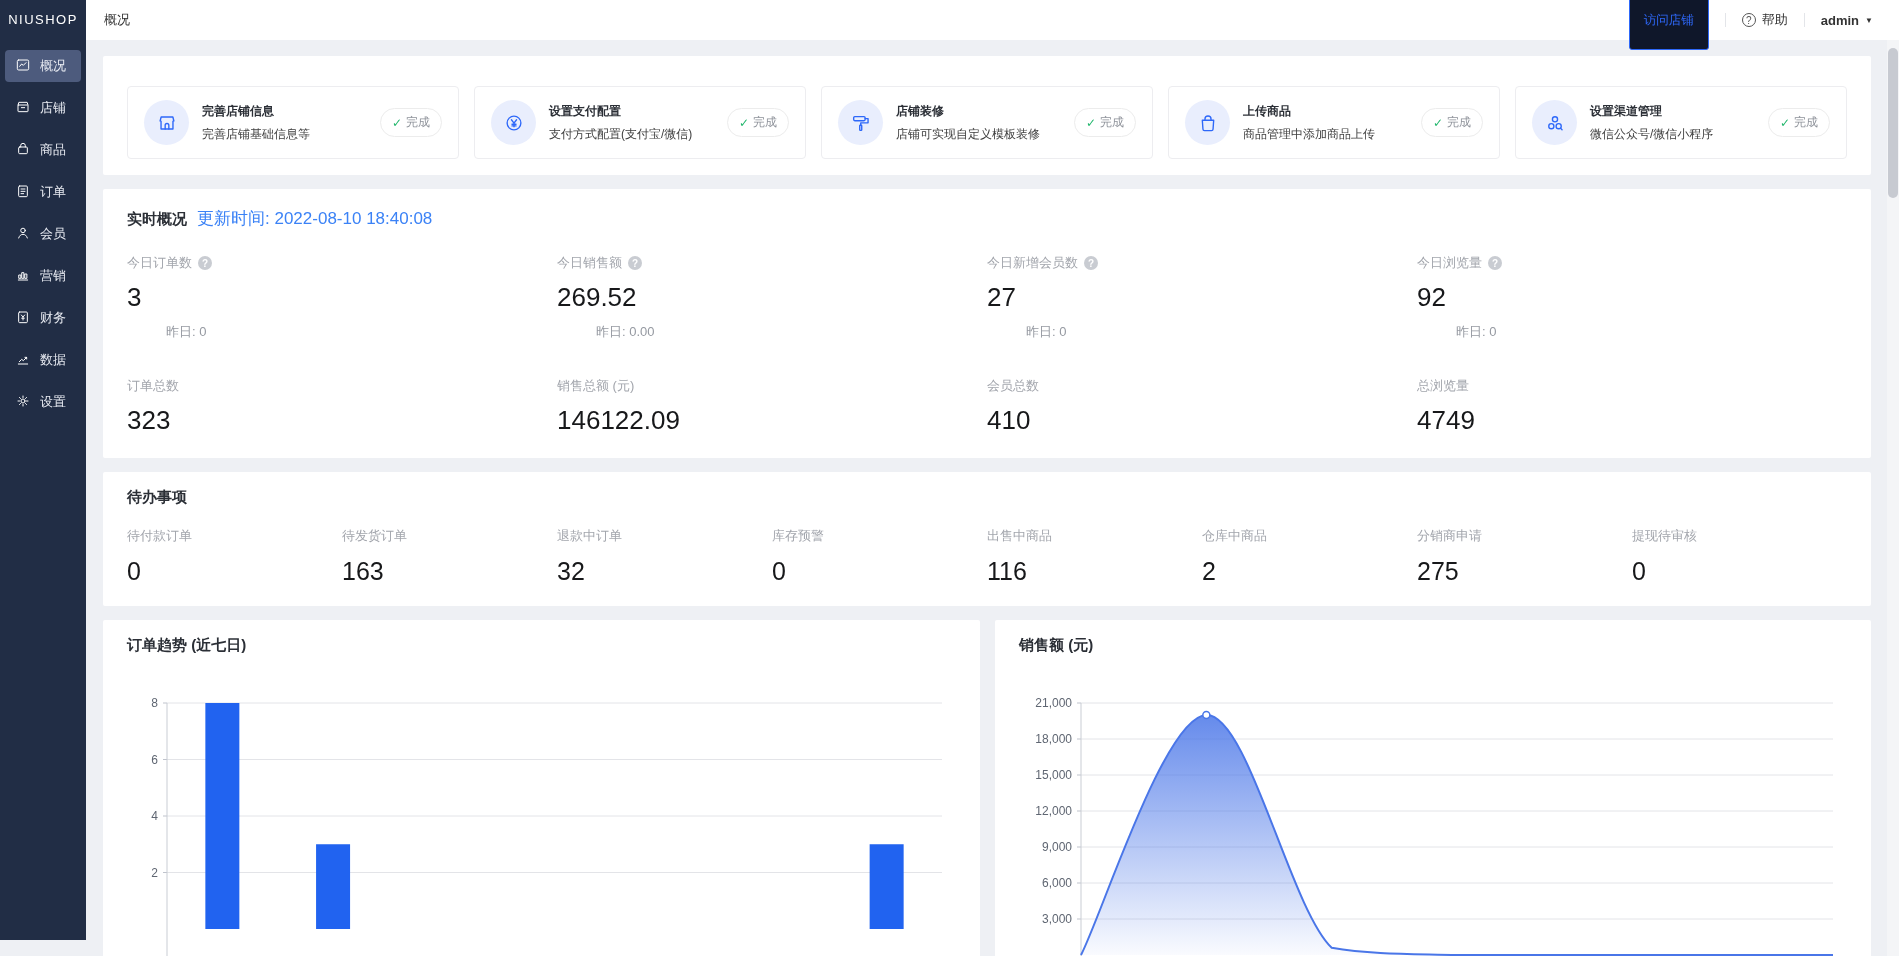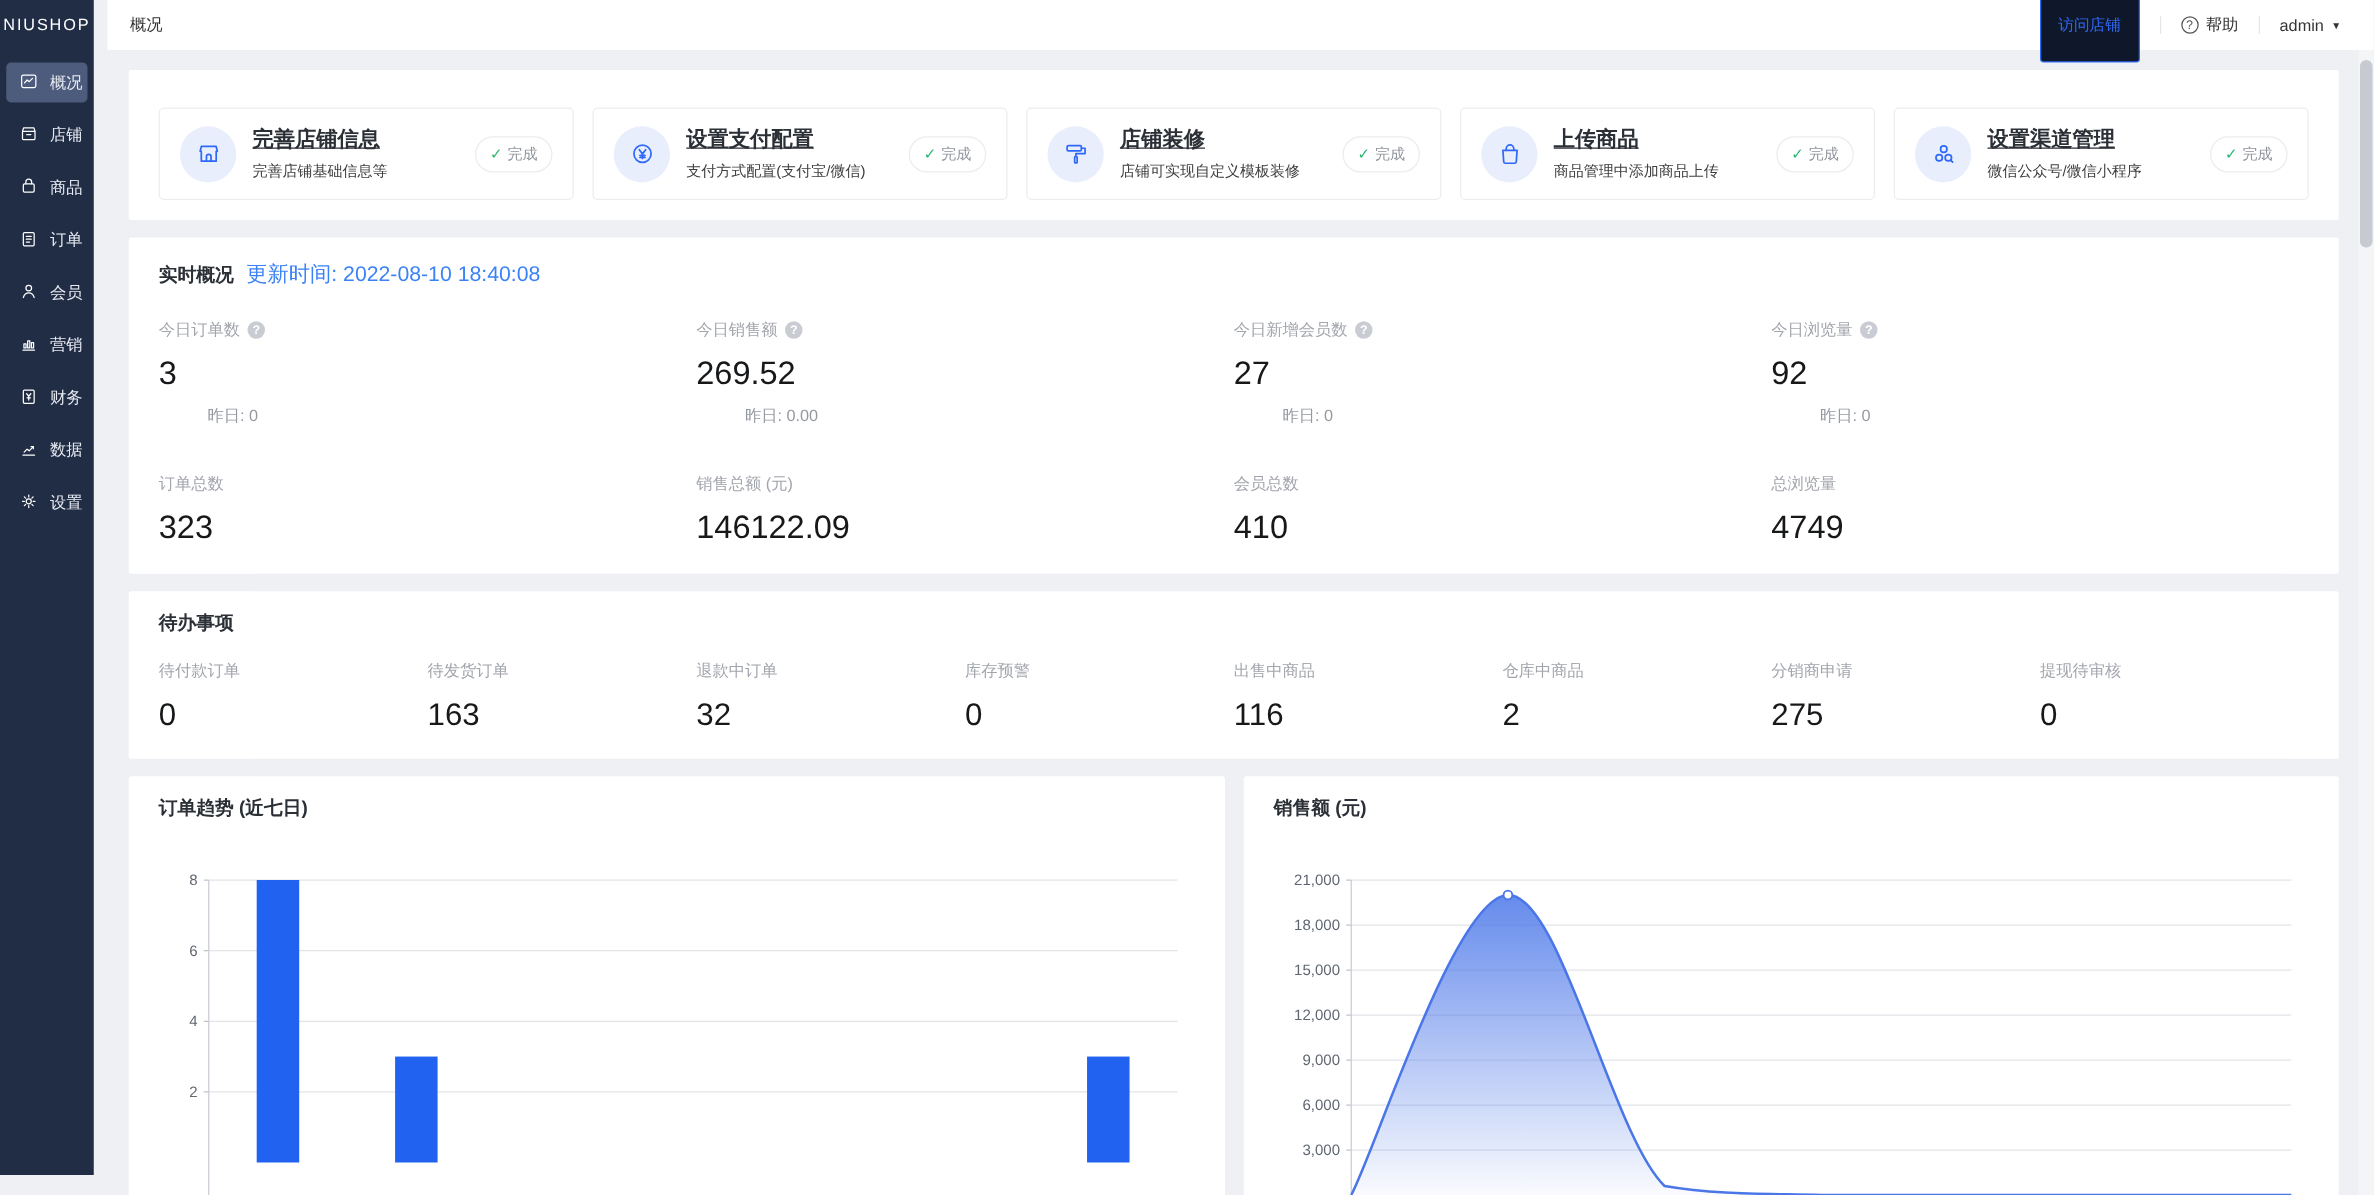--- a/index.html
+++ b/index.html
@@ -3,52 +3,52 @@
 <meta charset="utf-8">
 <style>
   * { box-sizing: border-box; }
   html,body { margin:0; padding:0; }
   body {
     width:1899px; height:956px; overflow:hidden; position:relative;
     background:#eef0f4; font-family:"Liberation Sans","DejaVu Sans",sans-serif;
     color:#303133;
   }
   
-  .sidebar { position:absolute; left:0; top:0; bottom:16px; width:75px; background:#212d45; z-index:5; }
+  .sidebar { position:absolute; left:0; top:0; bottom:16px; width:86px; background:#212d45; z-index:5; }
   .logo { height:40px; line-height:40px; text-align:center; color:#fff; font-size:13px; letter-spacing:1.5px; font-weight:500; }
   .menu-item { display:flex; align-items:center; gap:9px; height:32px; margin:10px 5px; padding-left:10px;
     border-radius:4px; color:#e8ebf2; font-size:13px; cursor:pointer; }
   .menu-item.active { background:#4d5b7d; }
   .menu-item svg { flex:none; }
   
   .topbar { position:absolute; left:86px; right:0; top:0; height:40px; background:#fff;
     display:flex; align-items:center; padding:0 26px 0 18px; }
   .breadcrumb { font-size:13px; color:#333; }
   .topbar-right { margin-left:auto; display:flex; align-items:center; }
   .visit-btn { border:1px solid #2e68f9; color:#2e68f9; font-size:12.5px; padding:20px 14px; border-radius:3px; background:#0f172a; cursor:pointer; font-family:inherit; }
   .tb-divider { width:1px; height:14px; background:#e3e5e9; margin:0 16px; }
   .help-link { display:flex; align-items:center; gap:6px; font-size:13px; color:#333; cursor:pointer; }
   .help-circle { width:14px; height:14px; border:1px solid #555; border-radius:50%; font-size:10px;
     display:inline-flex; align-items:center; justify-content:center; color:#555; }
-  .admin-drop { display:flex; align-items:center; gap:6px; font-size:13px; color:#333; cursor:pointer; }
+  .admin-drop { display:flex; align-items:center; gap:6px; font-size:13px; color:#333; cursor:pointer;font-weight:bold; }
   .caret { font-size:8px; color:#333; }
   
   .content { position:absolute; left:86px; top:40px; right:12px; padding:16px 16px 0 17px;
     display:flex; flex-direction:column; gap:14px; }
   .card { background:#fff; border-radius:2px; padding:16px 24px; }
   .card-title { font-size:15px; font-weight:700; color:#2b2f36; }
   
   .guide-header { display:flex; align-items:center; }
   .close-btn { margin-left:auto; color:#6f747d; font-size:15px; cursor:pointer; line-height:1; }
   .guide-row { display:flex; gap:15px; margin-top:14px; }
   .guide-item { flex:1; border:1px solid #ededf0; border-radius:4px; padding:13px 16px;
     display:flex; align-items:center; gap:13px; cursor:pointer; min-width:0; }
   .g-icon { width:45px; height:45px; border-radius:50%; background:#e9eefd; flex:none;
     display:flex; align-items:center; justify-content:center; }
-  .g-title { font-size:17px; color:#2b2f36; font-weight:700; white-space:nowrap;text-decoration:underline; }
+  .g-title { font-size:12px; color:#2b2f36; font-weight:700; white-space:nowrap; }
   .g-sub { font-size:12px; color:#404040; margin-top:6px; white-space:nowrap; }
   .g-badge { margin-left:auto; border:1px solid #ececec; border-radius:999px; padding:5px 11px;
     font-size:12px; color:#8f939b; display:flex; gap:4px; align-items:center; background:#fff; flex:none; }
   .g-badge .chk { color:#23b76d; font-weight:700; font-size:12px; }
   
   .rt-header { display:flex; align-items:baseline; gap:10px; padding-top:2px; }
   .rt-update { font-size:17px; color:#3b82f6; }
   .rt-grid { display:grid; grid-template-columns:repeat(4,1fr); margin-top:24px; }
   .rt-grid2 { display:grid; grid-template-columns:repeat(4,1fr); margin-top:36px; padding-bottom:6px; }
   .stat-label { font-size:13px; color:#a2a5ac; display:flex; align-items:center; gap:6px; }

